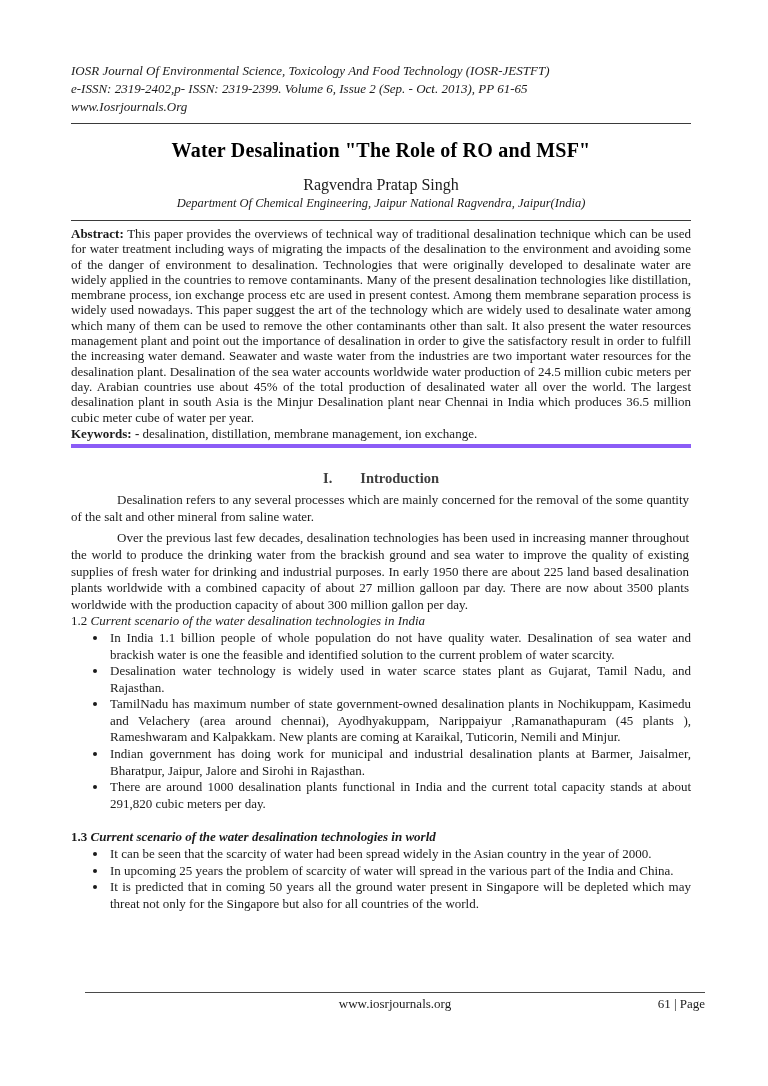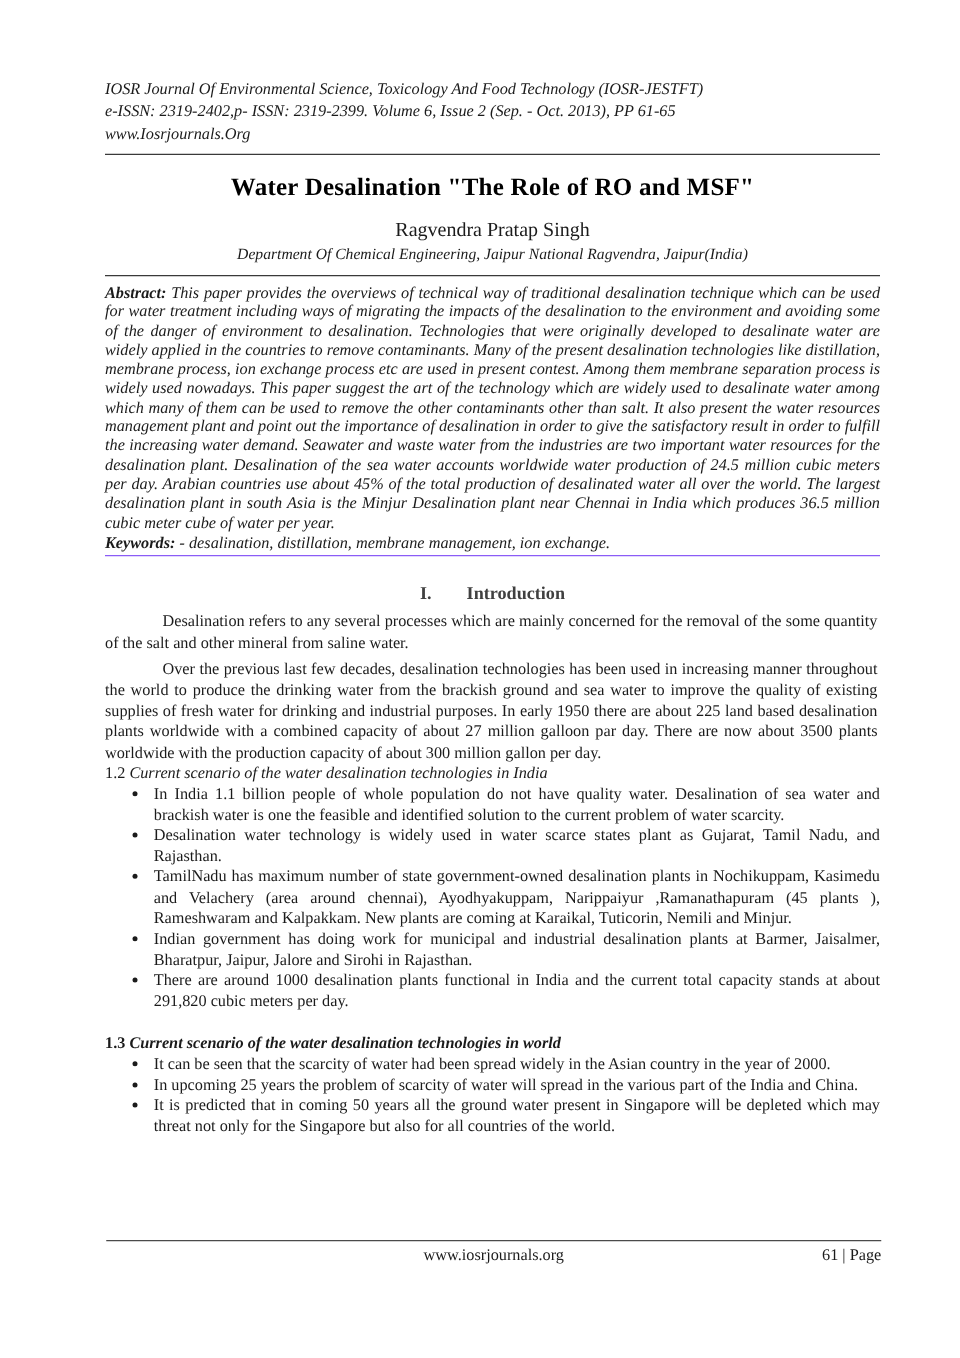--- a/index.html
+++ b/index.html
@@ -7,21 +7,21 @@
     position: relative;
     width: 768px;
     height: 1086px;
     background: #ffffff;
     font-family: "Liberation Serif", "DejaVu Serif", serif;
     color: #1b1b1b;
     overflow: hidden;
   }
   .content {
     position: absolute;
-    left: 84px;
+    left: 71px;
     width: 620px;
     top: 62px;
   }
   
   .journal-header {
     font-style: italic;
     font-size: 13px;
     line-height: 18px;
     border-bottom: 1px solid #3a3a3a;
     padding-bottom: 7px;
@@ -43,23 +43,22 @@
   .paper-affiliation {
     margin-top: 2px;
     text-align: center;
     font-size: 12.5px;
     font-style: italic;
   }
   
   .abstract-box {
     margin-top: 9px;
     border-top: 1px solid #3a3a3a;
-    border-bottom: 1px solid #8b5cf6;
+    border-bottom: 4px solid #8b5cf6;
     padding: 5px 0 3px 0;
-    font-style: italic;
     font-size: 13px;
     line-height: 15.3px;
     text-align: justify;
   }
   .abstract-box .lead-label { font-weight: bold; }
   .keywords-line { margin-top: 1px; }
   
   .section-heading {
     margin-top: 22px;
     text-align: center;

